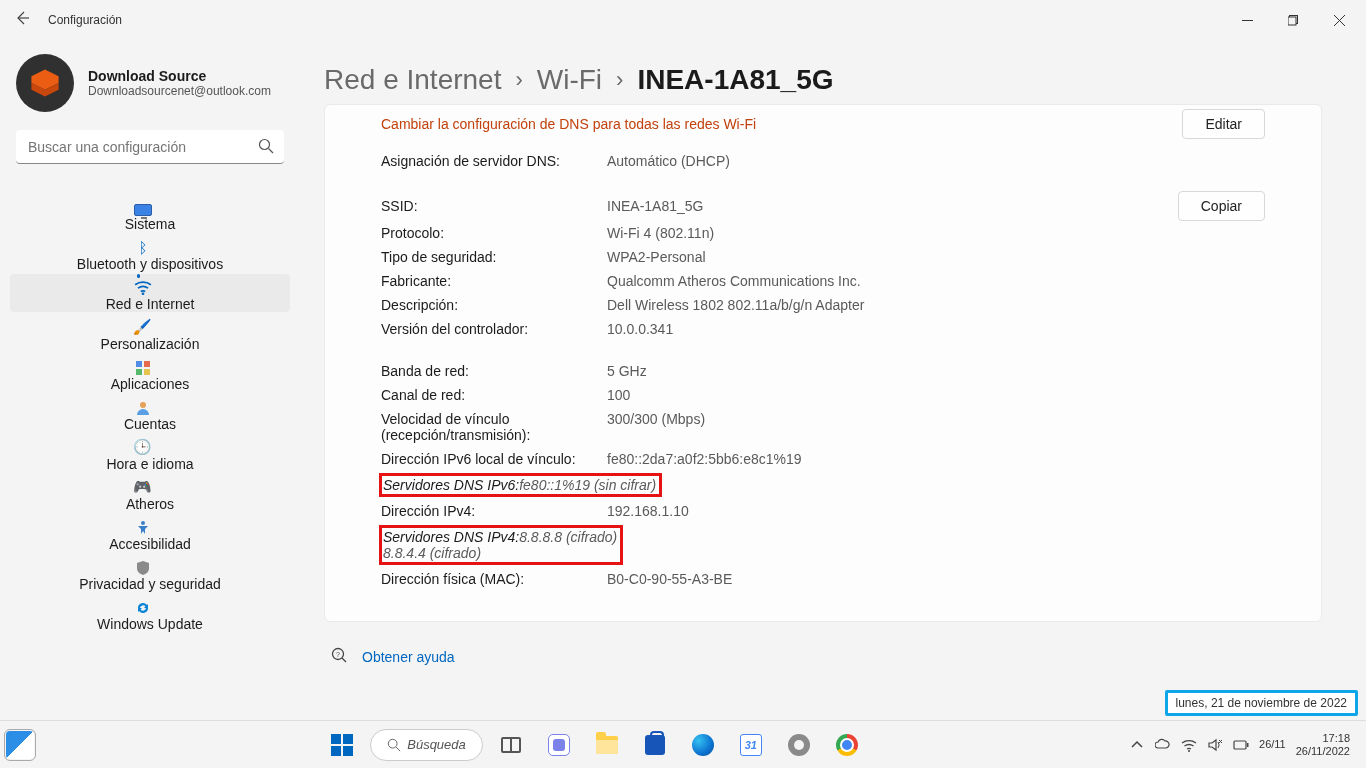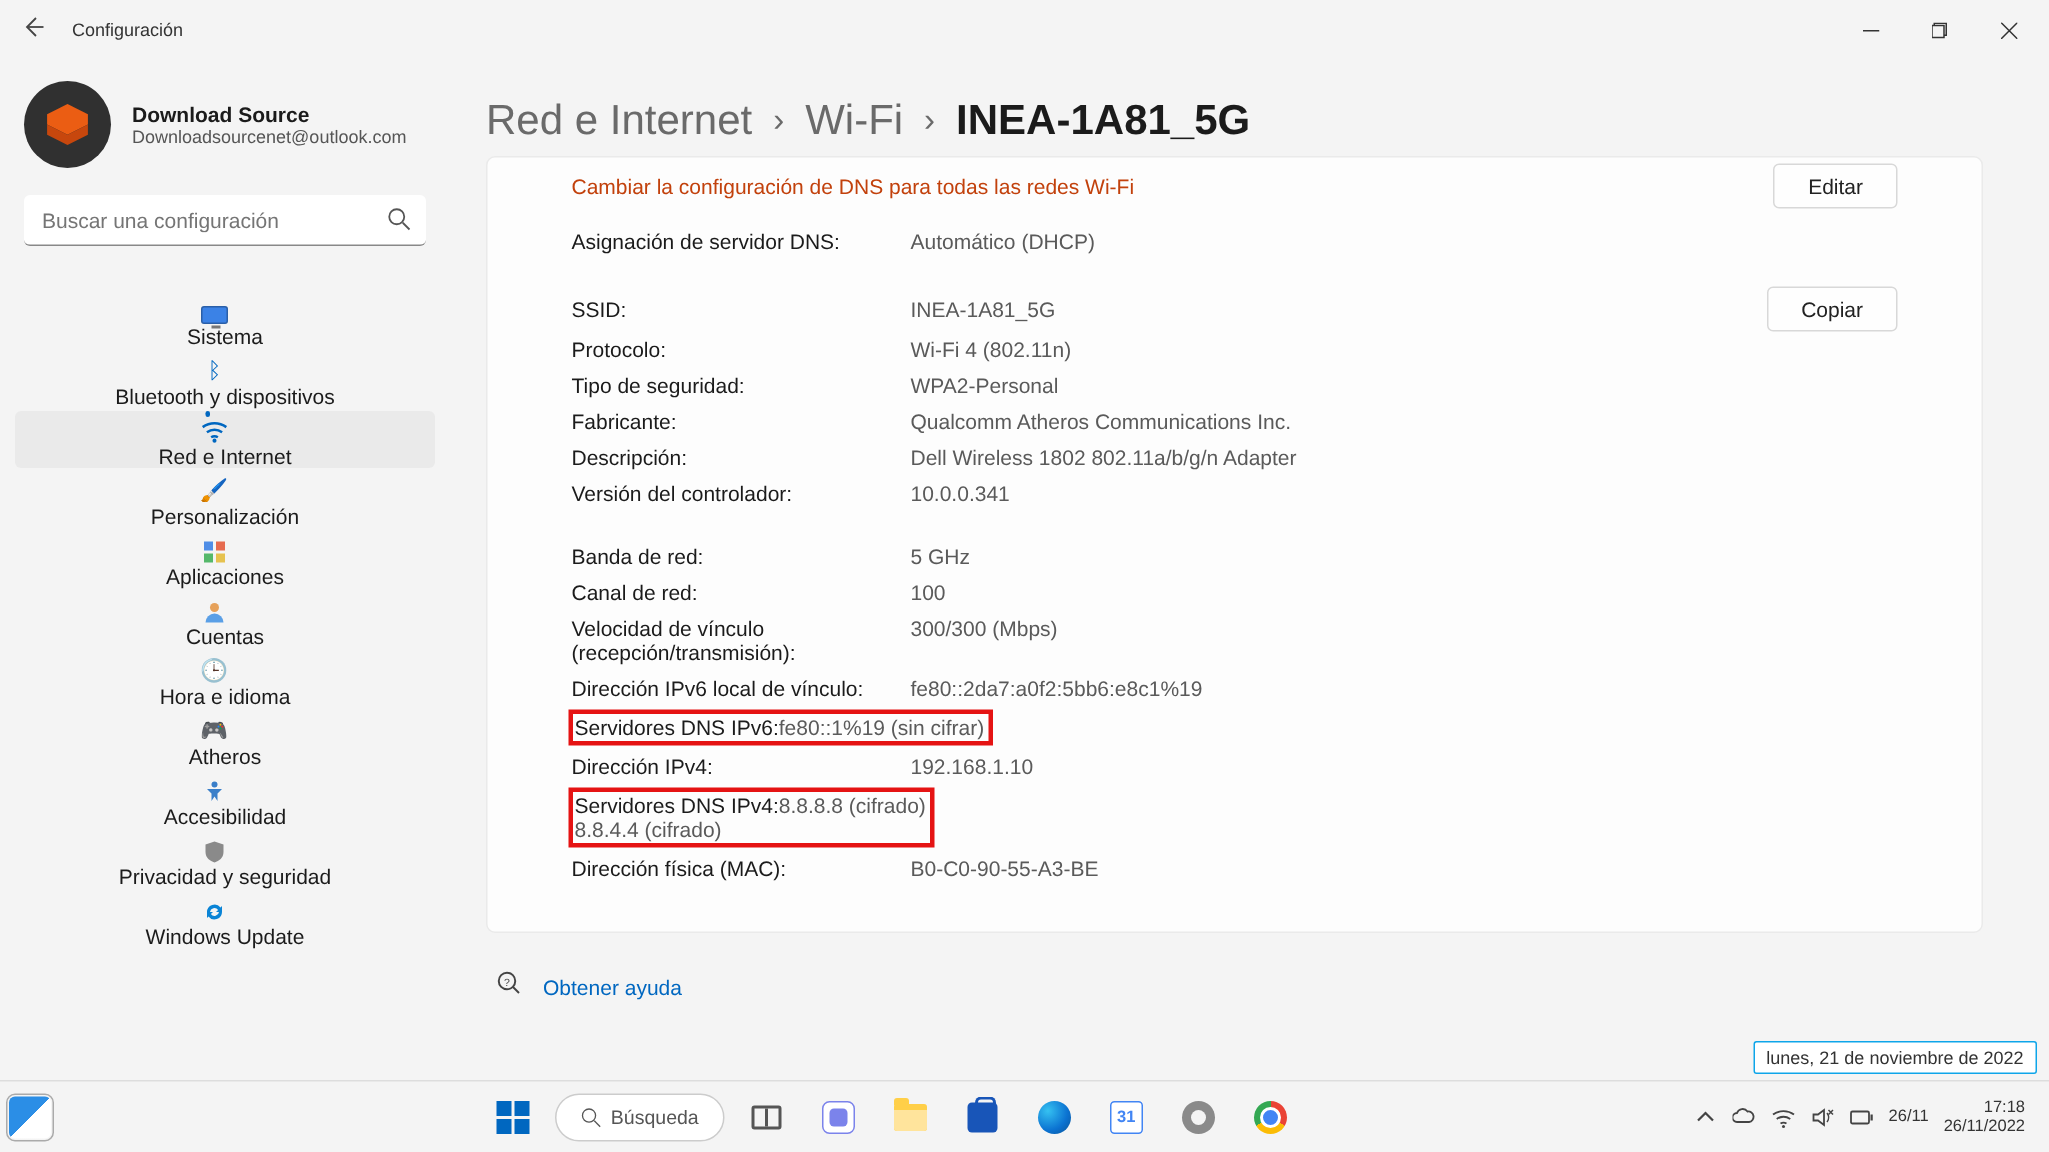--- a/index.html
+++ b/index.html
@@ -57,42 +57,42 @@
   .link{color:#c2410c; font-size:14px;}
   .row{display:flex; padding:4px 0; font-size:14px;}
   .row .lbl{width:226px; color:#1b1b1b;}
   .row .val{color:#5a5a5a; flex:1;}
   .row .multiline{white-space:pre-line;}
   .section-gap{height:18px;}
   .btn{background:#fefefe; border:1px solid #d8d8d8; border-radius:4px;
     padding:6px 22px; font-size:14px; color:#222;}
   .card-headrow{display:flex; align-items:center;}
   .card-headrow .btn{margin-left:auto;}
-  .redbox{outline:3px solid #e51313; outline-offset:-1px; padding:2px 4px 2px 2px; display:inline-block;}
+  .redbox{outline:3px solid #e51313; outline-offset:-1px; padding:2px 4px 2px 2px; display:inline-block;font-style:italic;}
   .help{padding:24px 0 0 6px; display:flex; align-items:center; gap:14px;}
   .help-icon{font-size:16px; color:#444;}
   .help a{color:#0067c0; font-size:14px; text-decoration:none;}
   
   .taskbar{height:48px; background:#f4f4f4; border-top:1px solid #ddd;
     display:flex; align-items:center;}
   .tb-left{width:60px; display:flex; padding-left:6px;}
   .tb-widgets{width:28px;height:28px;border-radius:4px;
     background:linear-gradient(135deg,#2b8ee6 50%,#ffffff 50%);
     outline:1px solid #aaa; outline-offset:1px;}
-  .tb-center{flex:1; display:flex; justify-content:center; align-items:center; gap:8px;}
+  .tb-center{flex:1; display:flex; justify-content:center; align-items:center; gap:8px;font-style:italic;}
   .tb-icon{width:40px; height:40px; display:flex; align-items:center; justify-content:center;
     border-radius:4px;}
   .tb-search{display:flex; align-items:center; gap:6px; background:#fff; border:1px solid #ccc;
      border-radius:20px; height:32px; padding:0 16px; font-size:13px; color:#555;}
   .tb-right{display:flex; align-items:center; gap:10px; padding-right:10px;}
   .tray{display:flex; align-items:center; gap:10px; color:#444; font-size:14px;}
   .tray svg{width:16px;height:16px;}
   .clock{font-size:11px; color:#333; text-align:right; line-height:13px; padding-right:6px;}
   .clock2{font-size:11px; color:#333; text-align:left; line-height:13px;}
-  .tooltip{position:fixed; right:8px; bottom:52px; background:#fff; border:1px solid #0ea5e9;
+  .tooltip{position:fixed; right:8px; bottom:52px; background:#fff; border:3px solid #0ea5e9;
     padding:3px 8px; font-size:12px; color:#333; border-radius:2px;}
   
   .pc{width:18px;height:12px;background:#3b82e6;border:1px solid #2a5fa8;border-radius:2px;position:relative;}
   .pc:after{content:"";position:absolute;left:6px;top:12px;width:6px;height:2px;background:#777;}
   
   .chrome{width:22px;height:22px;border-radius:50%;
     background:conic-gradient(#ea4335 0 120deg,#fbbc05 120deg 240deg,#34a853 240deg 360deg);
     display:flex;align-items:center;justify-content:center;}
   .chrome:before{content:"";width:10px;height:10px;border-radius:50%;background:#4285f4;border:2px solid #fff;}
   .edge{width:22px;height:22px;border-radius:50%;

